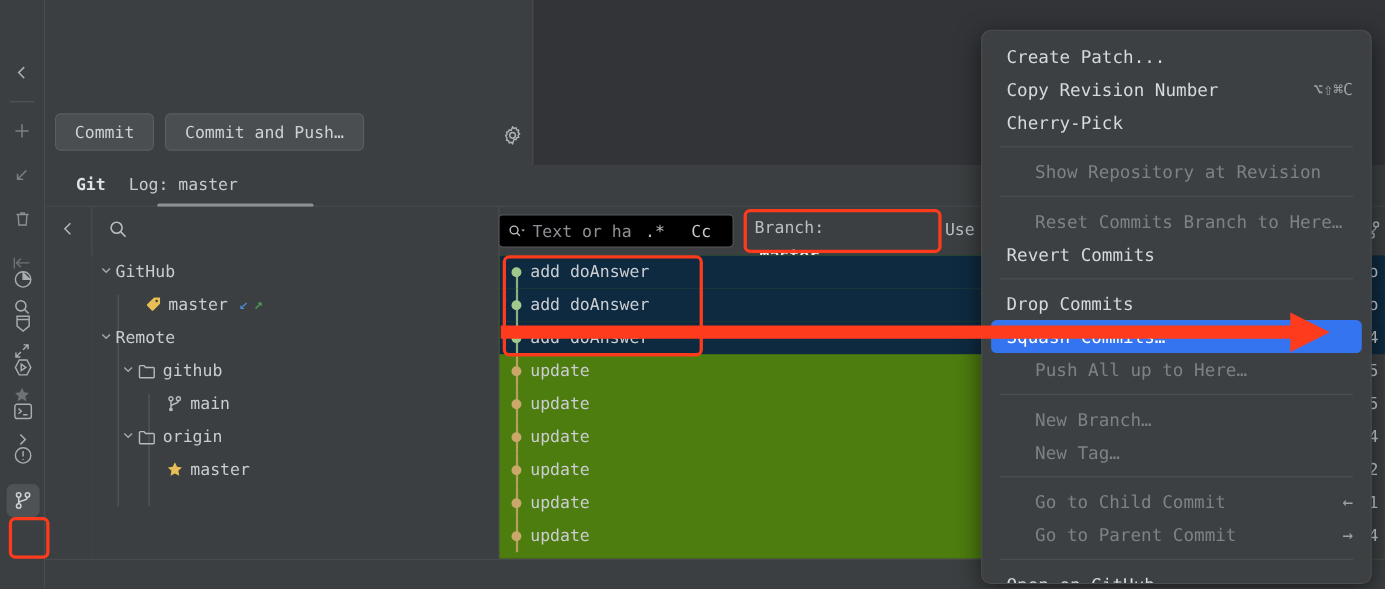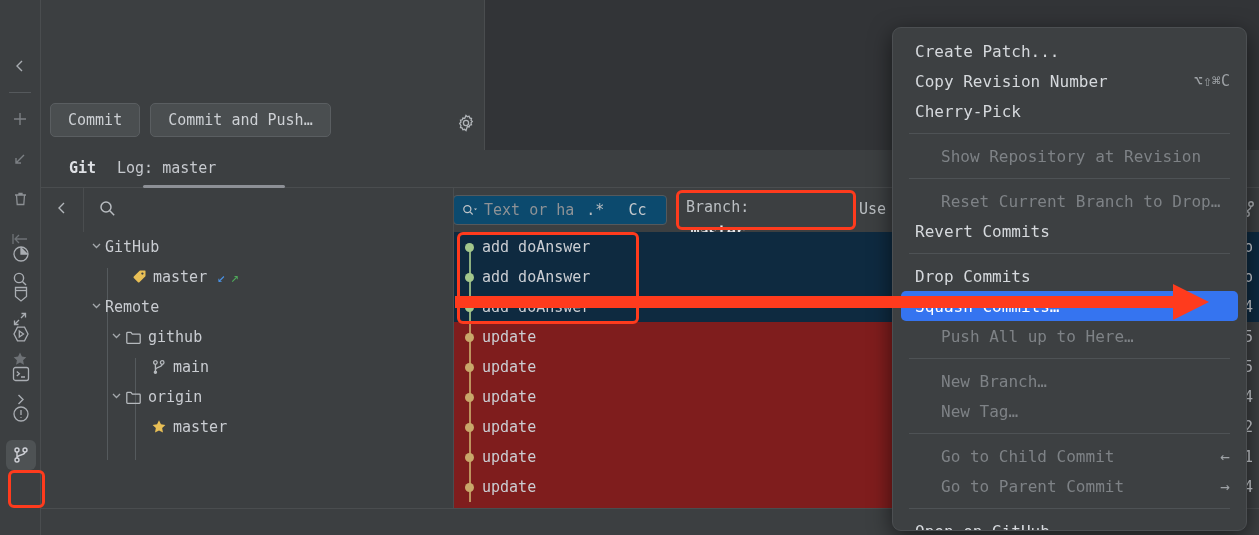--- a/index.html
+++ b/index.html
@@ -83,21 +83,21 @@
     position: absolute; left: 14px; top: 12px; color: #B3B7BB;
   }
   .tool-sep-v {
     position: absolute; top: 188px; width: 1px; height: 320px; background: #4A4D4F;
   }
   .search-glass-left {
     position: absolute; left: 58px; top: 12px; color: #B8BCC0;
   }
   .filter-search-box {
     position: absolute; left: 412px; top: 7px; width: 214px; height: 30px;
-    background: #0c4a6e; border: 1px solid #55595C; border-radius: 4px;
+    background: #000000; border: 1px solid #55595C; border-radius: 4px;
     display: flex; align-items: center; gap: 6px; padding: 0 8px;
   }
   .fs-text { color: #8E9296; font-size: 15px; }
   .fs-regex { color: #B9BDC1; font-size: 15px; margin-left: 6px; }
   .fs-cc { color: #C6CACE; font-size: 15px; margin-left: 18px; }
   .branch-filter {
     position: absolute; left: 636px; top: 5px;
     display: flex; align-items: center; gap: 7px;
     padding: 5px 9px; border-radius: 3px; flex-direction: column;
   }
@@ -123,21 +123,21 @@
     font-size: 15px; color: #C9CCD1; white-space: nowrap;
   }
   .tw-chev { width: 14px; color: #A4A8AC; font-size: 11px; display:inline-block; }
   .guide-line {
     position: absolute; width: 1px; background: #555A5D;
   }
 
   
   .commit-list {
     position: absolute; left: 454px; top: 232px; width: 805px; height: 276px;
-    background: #7f1d1d; overflow: hidden;
+    background: #4d7c0f; overflow: hidden;
   }
   .commit-row {
     position: relative; height: 30px; display: flex; align-items: center;
     font-size: 15px; color: #CBCED3; white-space: nowrap;
   }
   .commit-row.sel { background: #0E2A40; }
   .graph-cell { width: 26px; position: relative; height: 30px; flex: 0 0 26px; }
   .node {
     position: absolute; left: 11px; top: 11px; width: 9px; height: 9px;
     border-radius: 50%;
@@ -534,21 +534,21 @@
         </div>
         <div class="ctx-item">
           <span>Cherry-Pick</span>
         </div>
         <div class="ctx-sep"></div>
         <div class="ctx-item disabled">
           <span>Show Repository at Revision</span>
         </div>
         <div class="ctx-sep"></div>
         <div class="ctx-item disabled">
-          <span>Reset Current Branch to Drop…</span>
+          <span>Reset Commits Branch to Here…</span>
         </div>
         <div class="ctx-item">
           <span>Revert Commits</span>
         </div>
         <div class="ctx-sep"></div>
         <div class="ctx-item">
           <span>Drop Commits</span>
         </div>
         <div class="ctx-item highlight">
           <span>Squash Commits…</span>

